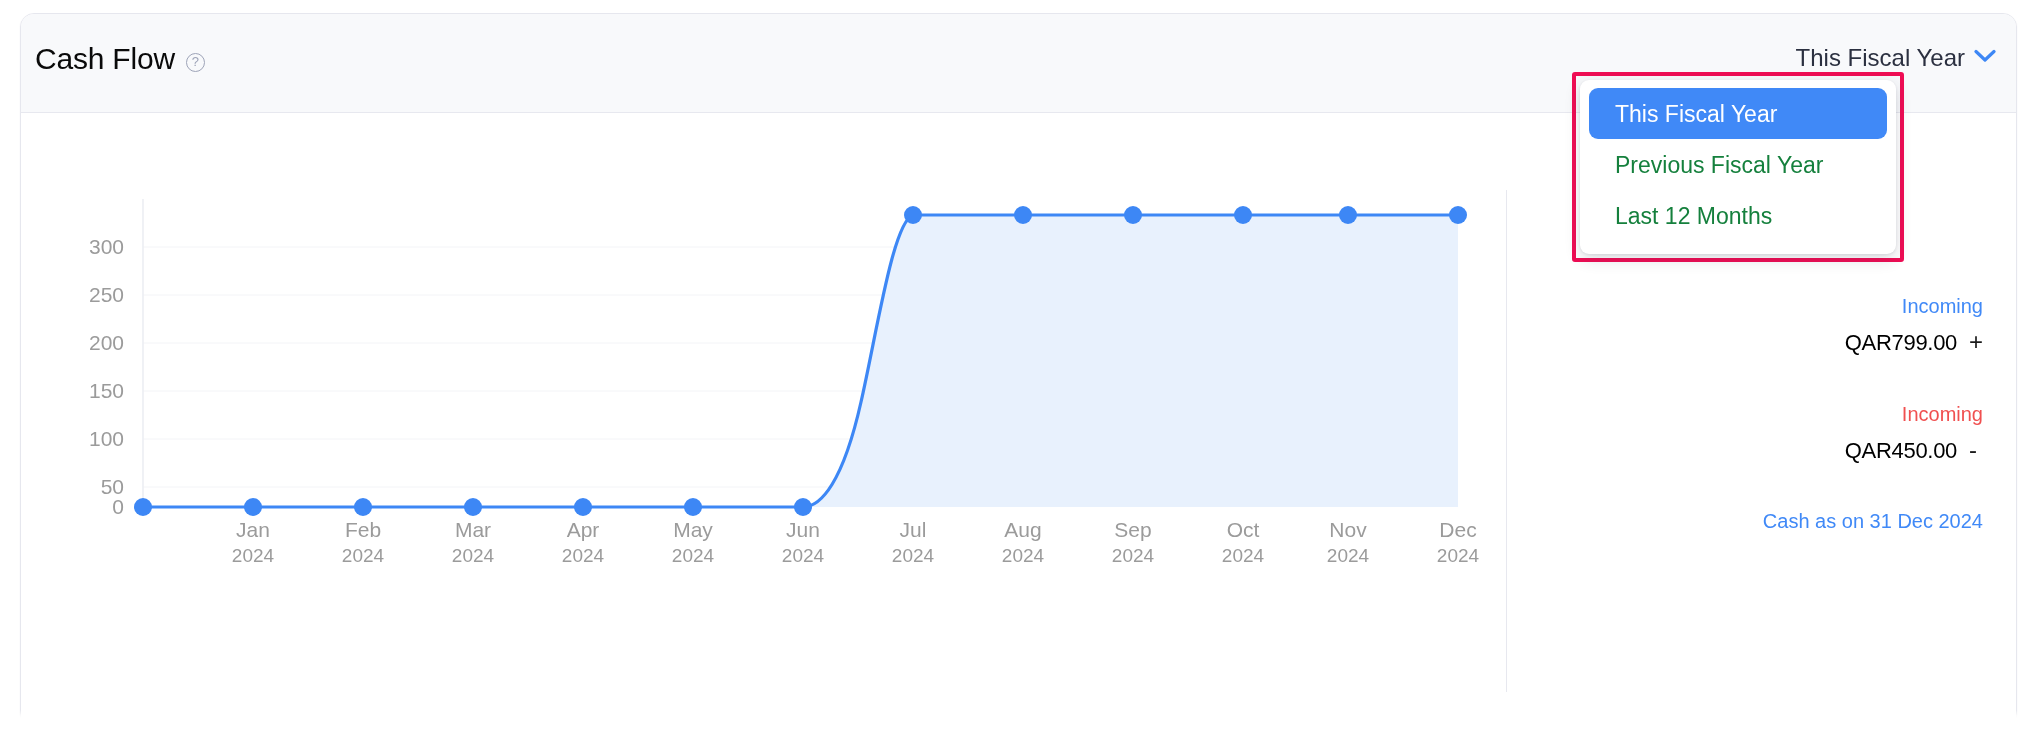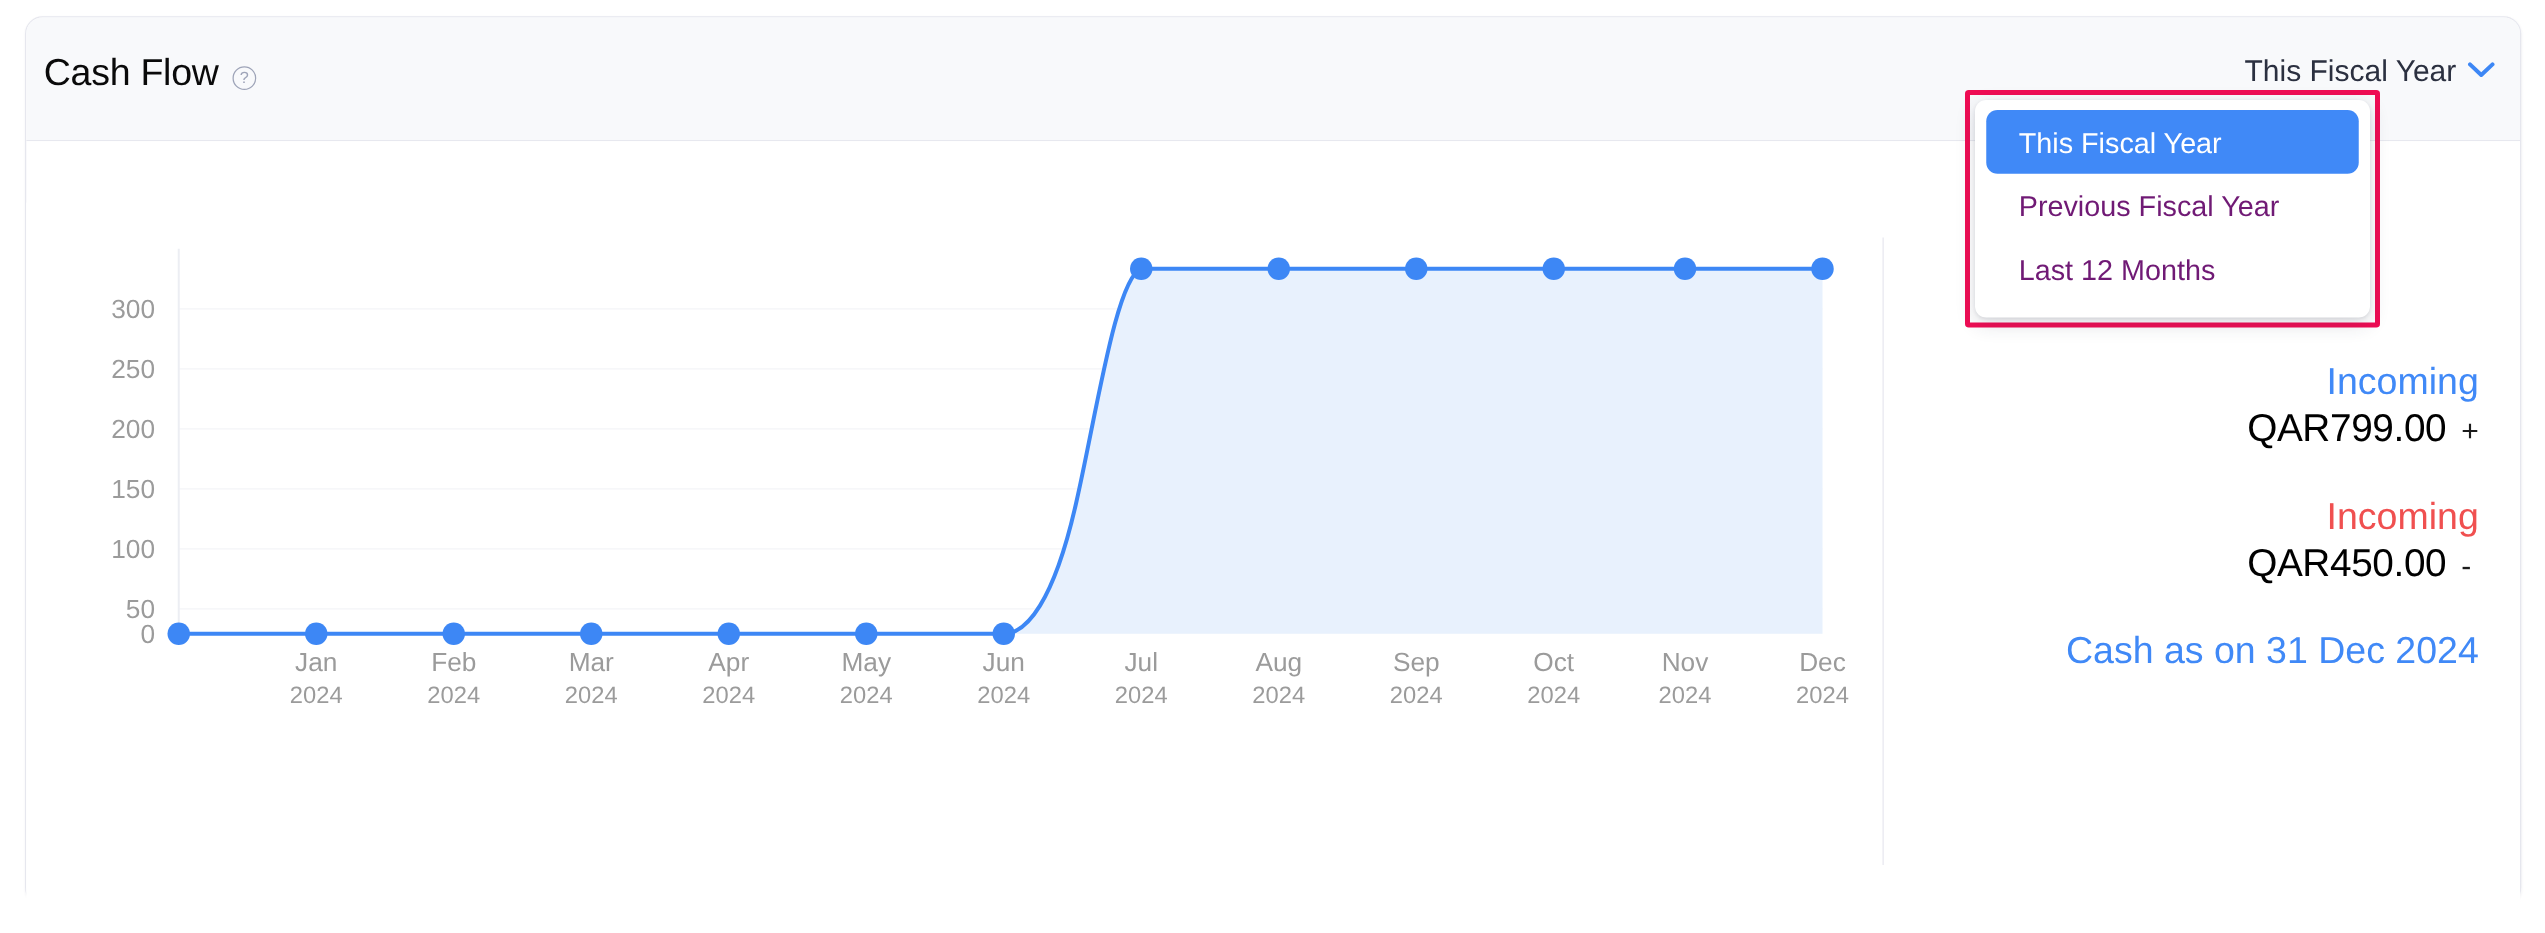--- a/index.html
+++ b/index.html
@@ -75,21 +75,21 @@
     background: #ffffff;
     border-radius: 9px;
     box-shadow: 0 5px 16px rgba(40,45,70,.16), 0 1px 3px rgba(40,45,70,.10);
     padding: 8px 9px;
     z-index: 61;
   }
   .dd-item {
     height: 51px;
     display: flex; align-items: center;
     padding-left: 26px;
-    font-size: 23px; color: #701a75;
+    font-size: 23px; color: #15803d;
     border-radius: 9px;
     cursor: pointer;
     line-height: 28px;
   }
   .dd-item.selected { background: #4089f7; color: #ffffff; }
 
   
   .chart-wrap {
     position: absolute;
     left: 0; top: 100px;
@@ -107,29 +107,29 @@
     background: #e7e8ef;
   }
 
   
   .summary {
     position: absolute;
     left: 1486px; top: 0;
     width: 509px; height: 610px;
   }
   .sum-block { position: absolute; right: 33px; text-align: right; }
-  .sum-label { font-size: 30px; line-height: 28px; }
+  .sum-label { font-size: 20px; line-height: 28px; }
   .sum-label.incoming { color: #4089f7; }
   .sum-label.outgoing { color: #f05050; }
   .sum-label.cash { color: #4089f7; }
   .sum-value-row {
     display: flex; align-items: baseline; justify-content: flex-end; gap: 12px;
     margin-top: 4px;
   }
-  .sum-value { font-size: 31px; color: #000000; line-height: 38px; letter-spacing: -0.3px; }
+  .sum-value { font-size: 22px; color: #000000; line-height: 38px; letter-spacing: -0.3px; }
   .sum-sign { font-size: 24px; color: #1b1b1b; width: 14px; text-align: left; }
 
   .blk-incoming { top: 130px; }
   .blk-outgoing { top: 238px; }
   .blk-cash     { top: 345px; }
 </style>
 </head>
 <body>
 
 <div id="root">

